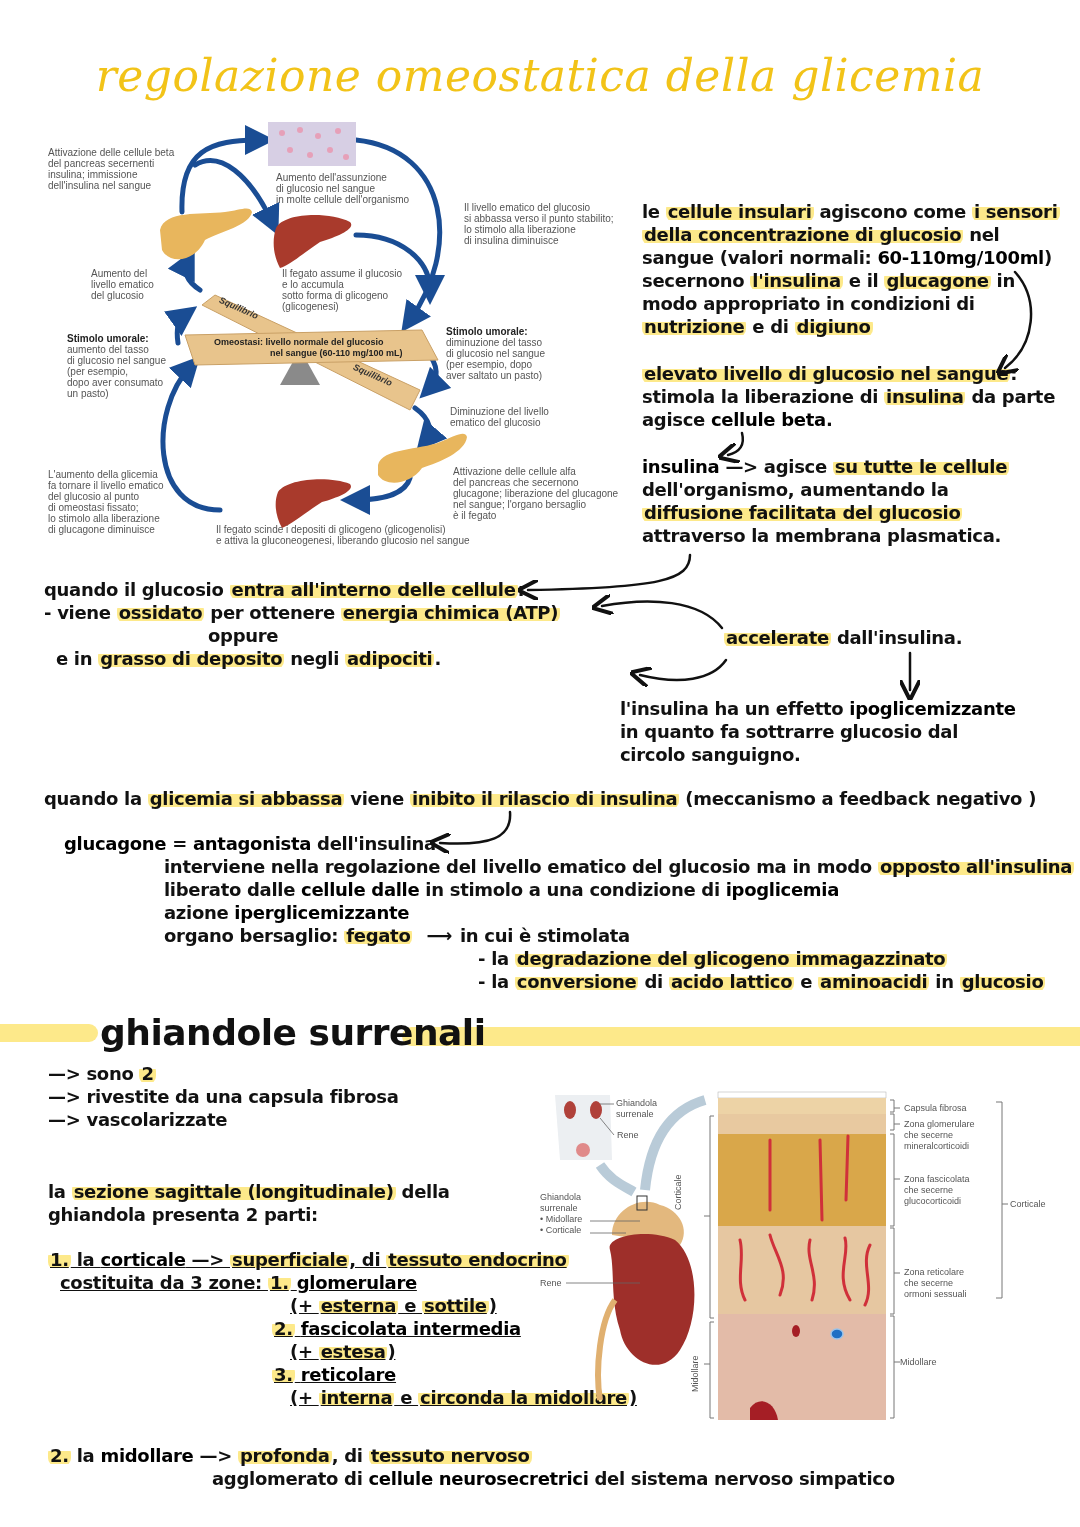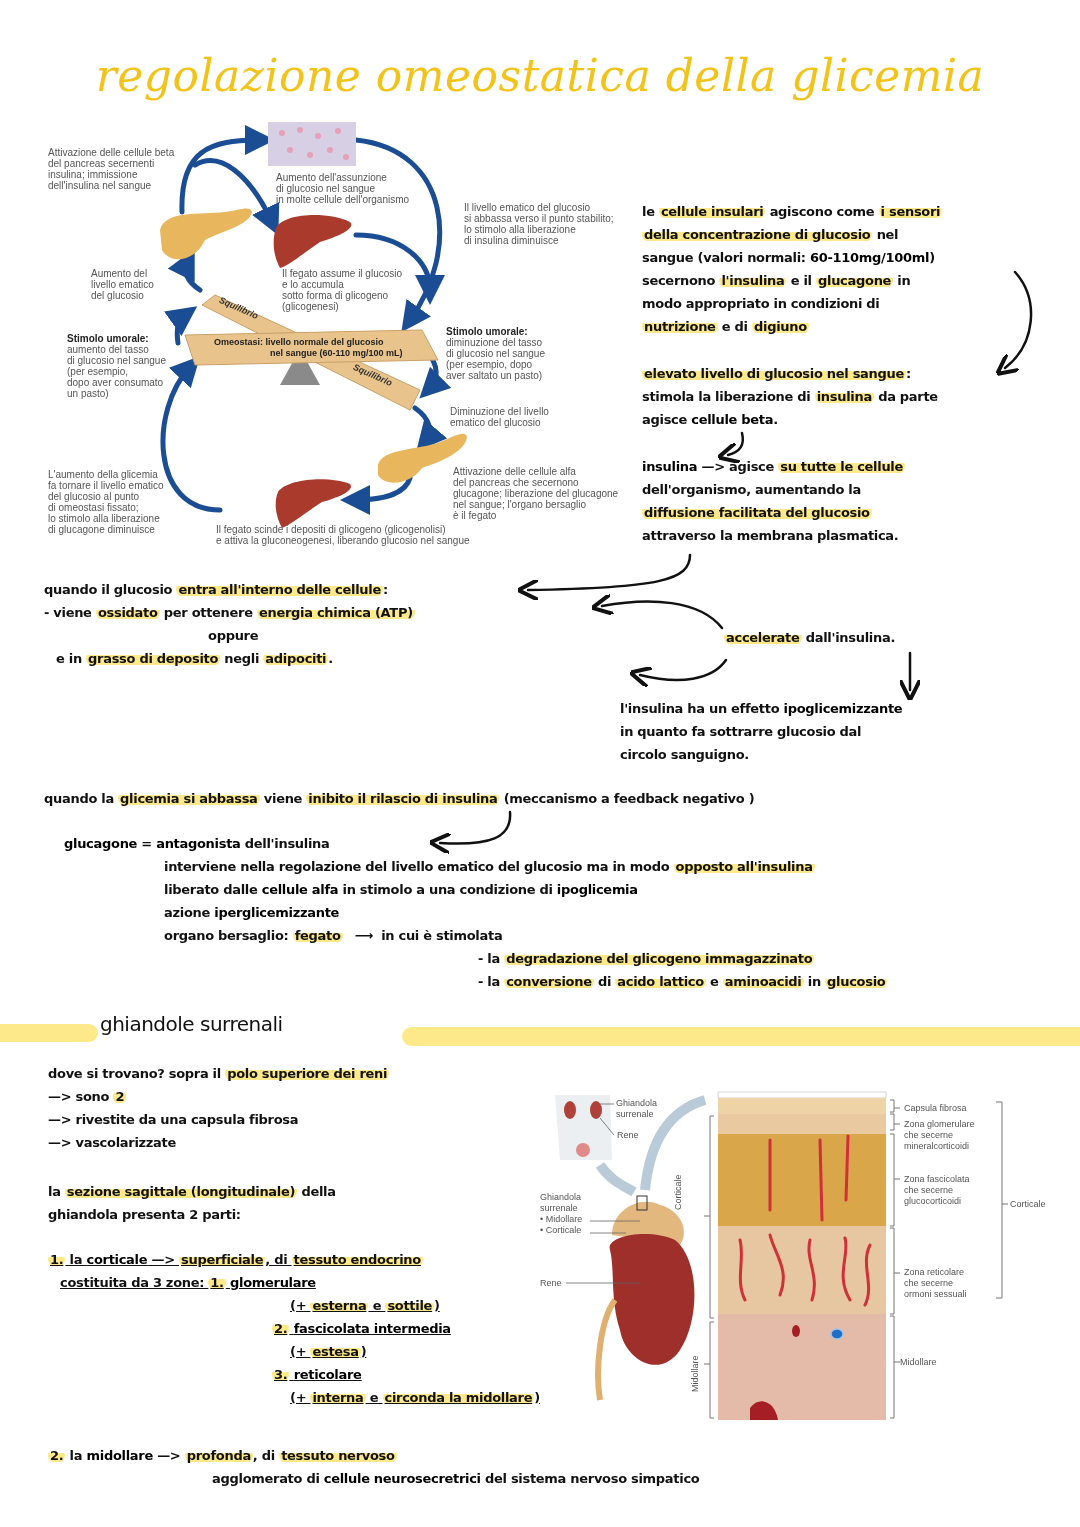--- a/index.html
+++ b/index.html
@@ -1,27 +1,27 @@
 <!DOCTYPE html>
 <html><head>
 <meta charset="utf-8">
 <style>
   html, body { margin:0; padding:0; background:#ffffff; }
   body { width:1080px; height:1527px; position:relative; overflow:hidden; font-family:"DejaVu Sans", sans-serif; color:#111; }
   .abs { position:absolute; }
   .title { left:0; top:50px; width:1080px; text-align:center; font-family:"DejaVu Serif", serif; font-style:italic; font-size:44px; color:#f2c318; letter-spacing:0.5px; }
-  .hw { font-family:"DejaVu Sans", sans-serif; font-weight:bold; font-size:13px; line-height:23px; color:#111; white-space:nowrap; letter-spacing:-0.3px; }
+  .hw { font-family:"DejaVu Sans", sans-serif; font-weight:bold; font-size:18px; line-height:23px; color:#111; white-space:nowrap; letter-spacing:-0.3px; }
   .hl { background:linear-gradient(transparent 30%, #fde98a 30%, #fde98a 92%, transparent 92%); border-radius:8px; padding:0 2px; }
   .yl { color:#000000; }
   .cap { font-family:"Liberation Sans", sans-serif; font-size:10px; line-height:11px; color:#555; white-space:nowrap; }
   .cap b { color:#222; }
   .lbl { font-family:"Liberation Sans", sans-serif; font-size:9px; line-height:11px; color:#555; white-space:nowrap; }
   .section-bar-left { left:0; top:1024px; width:98px; height:18px; background:#fde98a; border-radius:0 10px 10px 0; }
   .section-bar-right { left:402px; top:1027px; width:678px; height:19px; background:#fde98a; border-radius:10px 0 0 10px; }
-  .section-title { left:100px; top:1012px; font-family:"DejaVu Sans", sans-serif; font-weight:normal; font-size:20px; color:#111; letter-spacing:-0.5px; }
+  .section-title { left:100px; top:1012px; font-family:"DejaVu Sans", sans-serif; font-weight:bold; font-size:36px; color:#111; letter-spacing:-0.5px; }
   svg { position:absolute; overflow:visible; }
 </style>
 </head>
 <body>
 
 <div class="abs title">regolazione omeostatica della glicemia</div>
 
 <div>
   <svg width="1080" height="560" style="left:0;top:0;">
     <defs>
@@ -201,36 +201,35 @@
 <div class="abs hw" style="left:44px;top:787px;">
   <span>quando la </span><span class="hl">glicemia si abbassa</span><span> viene </span><span class="hl">inibito il rilascio di insulina</span><span> (meccanismo a feedback negativo )</span>
 </div>
 
 <div class="abs hw" style="left:44px;top:832px;margin-left:20px;">
   <span class="yl">glucagone</span><span> = </span><span class="yl">antagonista</span><span> dell'insulina</span>
 </div>
 
 <div class="abs hw" style="left:164px;top:855px;">
   <div><span>interviene nella regolazione del livello ematico del glucosio ma in modo </span><span class="hl">opposto all'insulina</span></div>
-  <div><span>liberato dalle </span><span class="yl">cellule alfa</span><span> in stimolo a una condizione di </span><span class="yl">ipoglicemia</span></div>
+  <div><span>liberato dalle </span><span class="yl">cellule dalle</span><span> in stimolo a una condizione di </span><span class="yl">ipoglicemia</span></div>
   <div><span>azione </span><span class="yl">iperglicemizzante</span></div>
   <div><span>organo bersaglio: </span><span class="hl">fegato</span> <span style="padding:0 8px;">⟶</span><span>in cui è stimolata</span></div>
 </div>
 
 <div class="abs hw" style="left:478px;top:947px;">
   <div><span>- la </span><span class="hl">degradazione del glicogeno immagazzinato</span></div>
   <div><span>- la </span><span class="hl">conversione</span><span> di </span><span class="hl">acido lattico</span><span> e </span><span class="hl">aminoacidi</span><span> in </span><span class="hl">glucosio</span></div>
 </div>
 
 <div class="abs section-bar-left"></div>
 <div class="abs section-bar-right"></div>
 <div class="abs section-title">ghiandole surrenali</div>
 
 <div class="abs hw" style="left:48px;top:1062px;">
-  <div><span>dove si trovano? sopra il </span><span class="hl">polo superiore dei reni</span></div>
   <div><span>—&gt; sono </span><span class="hl">2</span></div>
   <div>—&gt; rivestite da una capsula fibrosa</div>
   <div>—&gt; vascolarizzate</div>
 </div>
 
 <div class="abs hw" style="left:48px;top:1180px;">
   <div><span>la </span><span class="hl">sezione sagittale (longitudinale)</span><span> della</span></div>
   <div>ghiandola presenta 2 parti:</div>
 </div>
 

